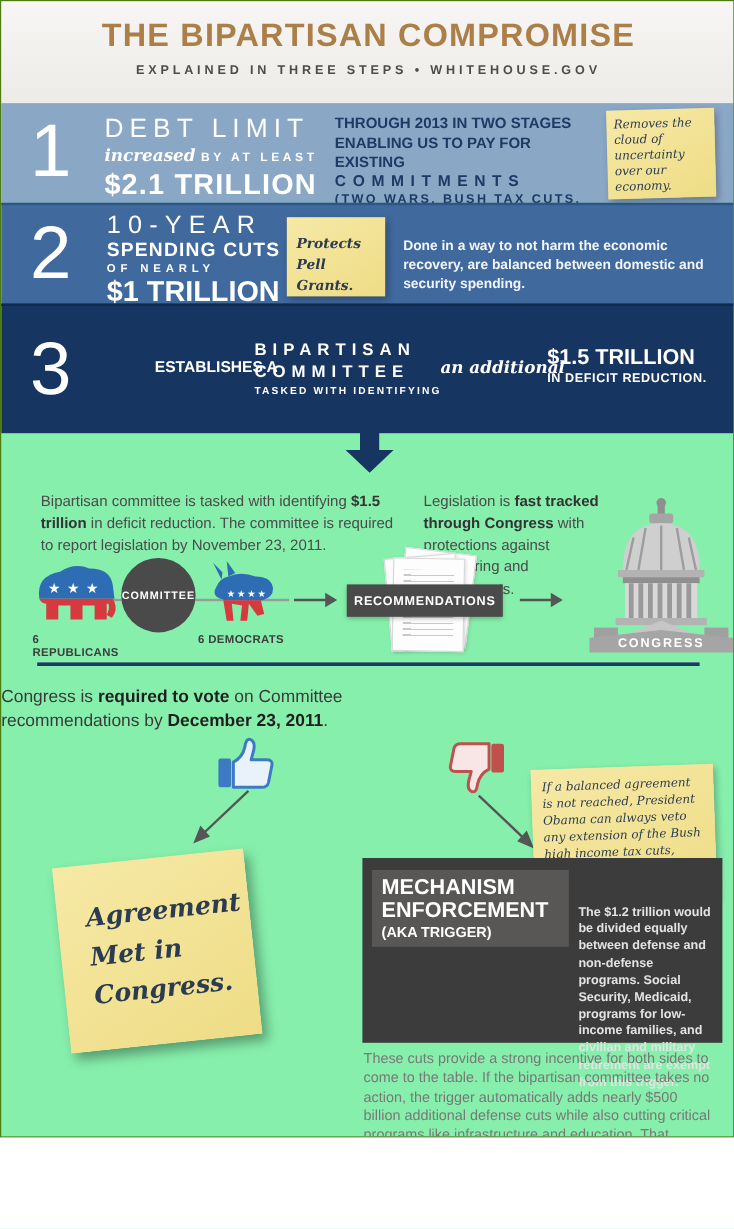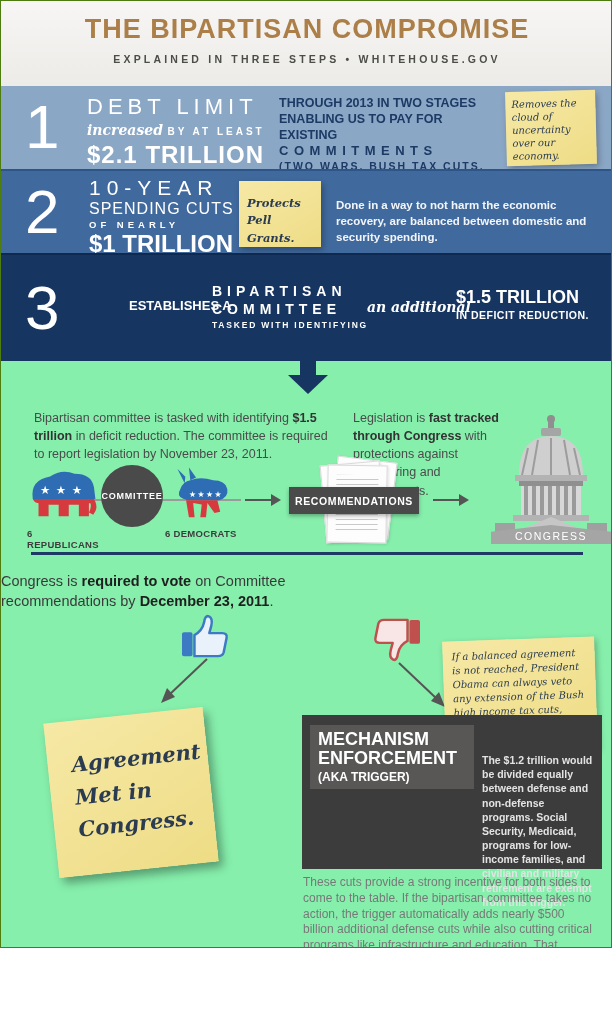--- a/index.html
+++ b/index.html
@@ -36,21 +36,21 @@
   .s1-detail { color:#1c3a64; font-weight:bold; line-height:1.28; }
   .s1-detail .dl0, .s1-detail .dl1 { font-size:12.5px; }
   .s1-detail .dl2 { font-size:13px; letter-spacing:5.5px; }
   .s1-detail .dl3, .s1-detail .dl4 { font-size:10.5px; letter-spacing:2px; }
 
   .sticky { background:linear-gradient(150deg,#f6e9a6,#eedc85); color:#2b3c52;
     font-family:"DejaVu Serif", serif; font-style:italic;
     box-shadow:2px 3px 6px rgba(0,0,0,0.28); box-sizing:border-box; }
 
   .s2-l1 { font-size:21px; letter-spacing:6px; font-weight:400; }
-  .s2-l2 { font-size:16px; font-weight:normal; letter-spacing:1px; }
+  .s2-l2 { font-size:16px; font-weight:bold; letter-spacing:1px; }
   .s2-l3 { font-size:9.5px; font-weight:bold; letter-spacing:4px; margin-top:1px; }
   .s2-l4 { font-size:24px; font-weight:bold; }
   .s2-detail { font-size:11.5px; font-weight:bold; line-height:1.4; color:#f2f5f9; }
 
   .s3-prefix { font-size:13px; font-weight:bold;margin-left:40px; }
   .s3-c1, .s3-c2 { font-size:14px; font-weight:bold; letter-spacing:5px; line-height:1.25; }
   .s3-sub { font-size:8.5px; font-weight:bold; letter-spacing:1.8px; margin-top:2px; }
   .s3-script { font-size:14px; }
   .s3-amt { font-size:18px; font-weight:bold; }
   .s3-amt-sub { font-size:10.5px; font-weight:bold; letter-spacing:0.5px; margin-top:1px; }
@@ -76,21 +76,21 @@
   .paper { position:absolute; background:#fdfdfd; border:1px solid #d9d9d9;
     width:58px; height:76px; box-shadow:1px 1px 3px rgba(0,0,0,0.12); }
   .paper-lines { position:absolute; left:8px; right:8px; top:9px; bottom:9px;
     background:repeating-linear-gradient(#fdfdfd 0 4px, #c9c9c9 4px 5px); }
   .reco-box { left:288px; top:486px; width:130px; height:27px; background:#4a4a4a;
     color:#fff; font-size:10.5px; font-weight:bold; letter-spacing:0.6px;
     display:flex; align-items:center; justify-content:center;
     box-shadow:0 2px 4px rgba(0,0,0,0.3); }
 
   .congress-banner { left:490px; top:524px; width:120px; height:19px;
-    background:#a5a5a5; color:#fff; font-size:10.5px; font-weight:normal;
+    background:#a5a5a5; color:#fff; font-size:10.5px; font-weight:bold;
     letter-spacing:1.5px; text-align:center; line-height:22px;
     clip-path:polygon(0 35%, 50% 0, 100% 35%, 100% 100%, 0 100%); }
 
   .divider { left:30px; top:551px; width:552px; height:3px; background:#1c3a64; }
 
   
   .vote-line { left:0; width:612px; font-size:14.5px;
     color:#3a3a3a; }
   .vote-line .b { font-weight:bold; color:#1f1f1f; }
 

